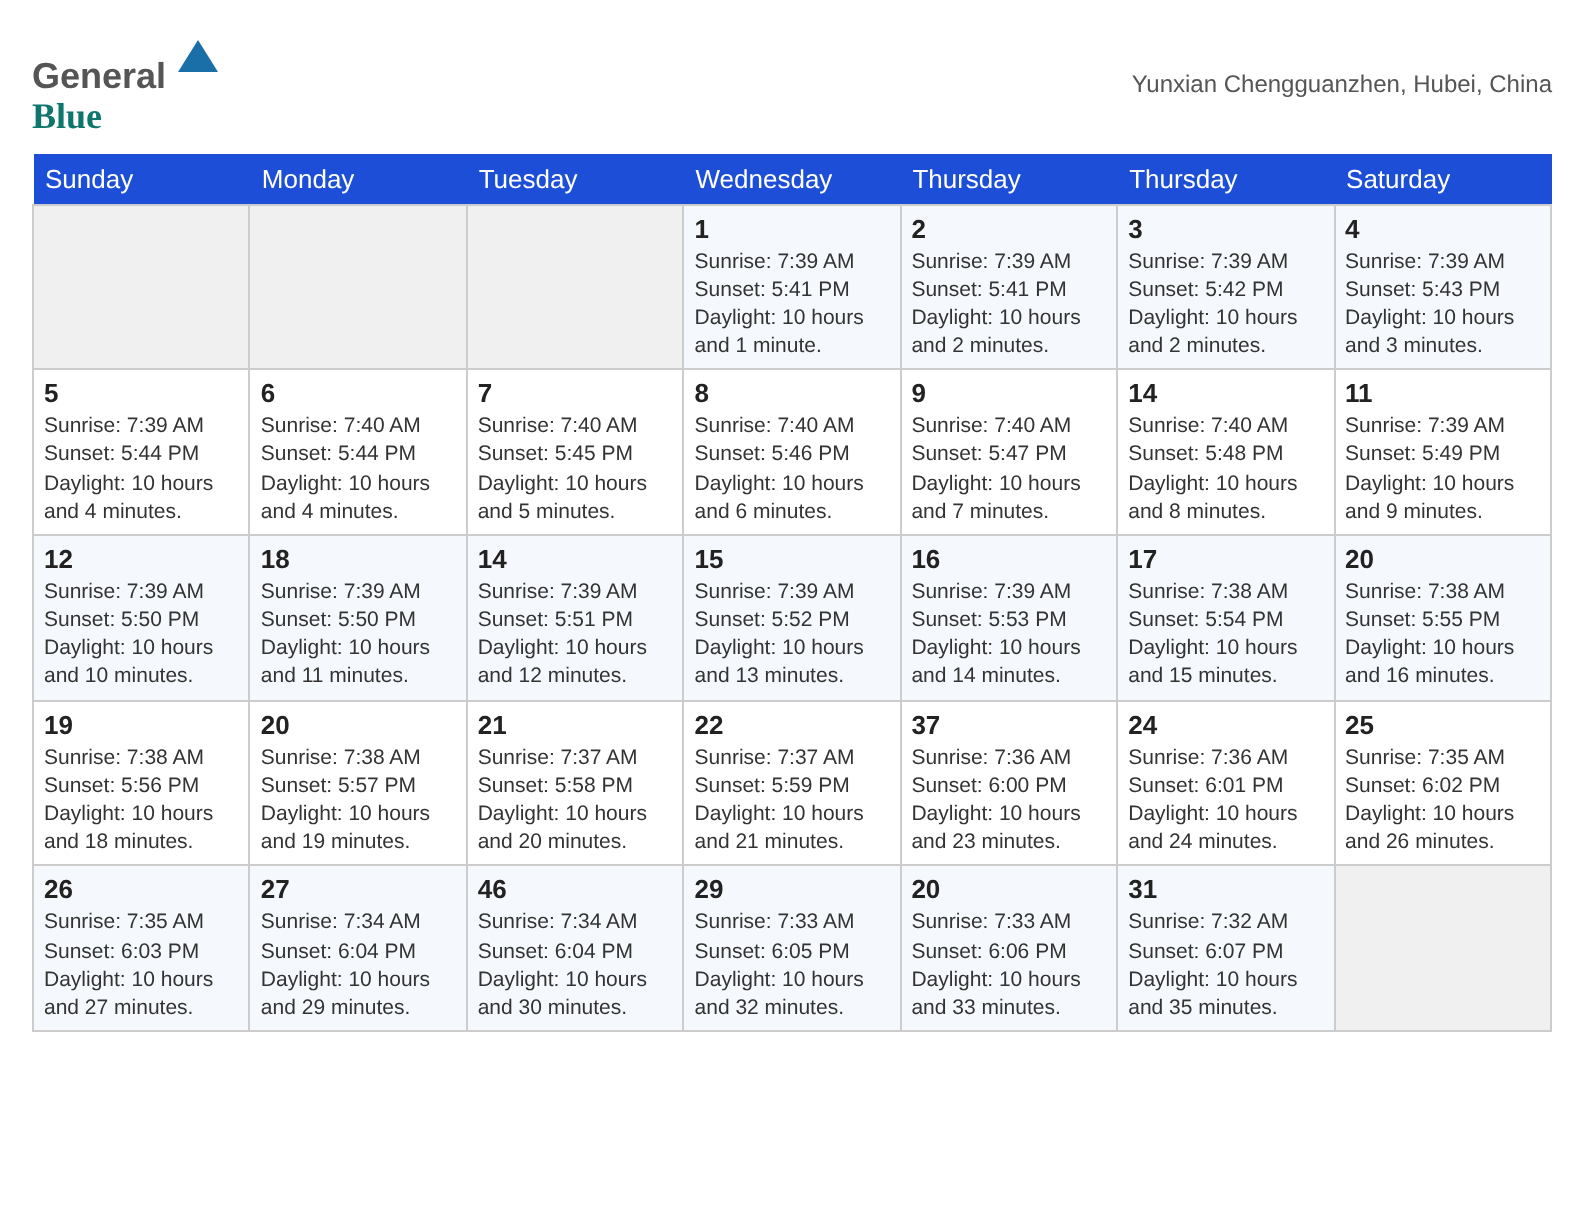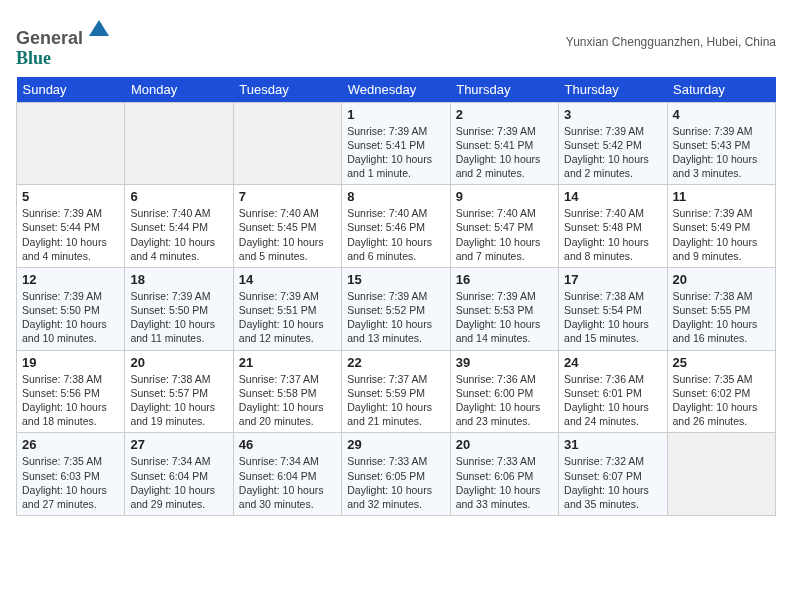--- a/index.html
+++ b/index.html
@@ -212,21 +212,21 @@
         </td>
         <td>
           <span class="day-num">21</span>
           <div class="cell-text">Sunrise: 7:37 AM<br>Sunset: 5:58 PM<br>Daylight: 10 hours<br>and 20 minutes.</div>
         </td>
         <td>
           <span class="day-num">22</span>
           <div class="cell-text">Sunrise: 7:37 AM<br>Sunset: 5:59 PM<br>Daylight: 10 hours<br>and 21 minutes.</div>
         </td>
         <td>
-          <span class="day-num">39</span>
+          <span class="day-num">37</span>
           <div class="cell-text">Sunrise: 7:36 AM<br>Sunset: 6:00 PM<br>Daylight: 10 hours<br>and 23 minutes.</div>
         </td>
         <td>
           <span class="day-num">24</span>
           <div class="cell-text">Sunrise: 7:36 AM<br>Sunset: 6:01 PM<br>Daylight: 10 hours<br>and 24 minutes.</div>
         </td>
         <td>
           <span class="day-num">25</span>
           <div class="cell-text">Sunrise: 7:35 AM<br>Sunset: 6:02 PM<br>Daylight: 10 hours<br>and 26 minutes.</div>
         </td>

